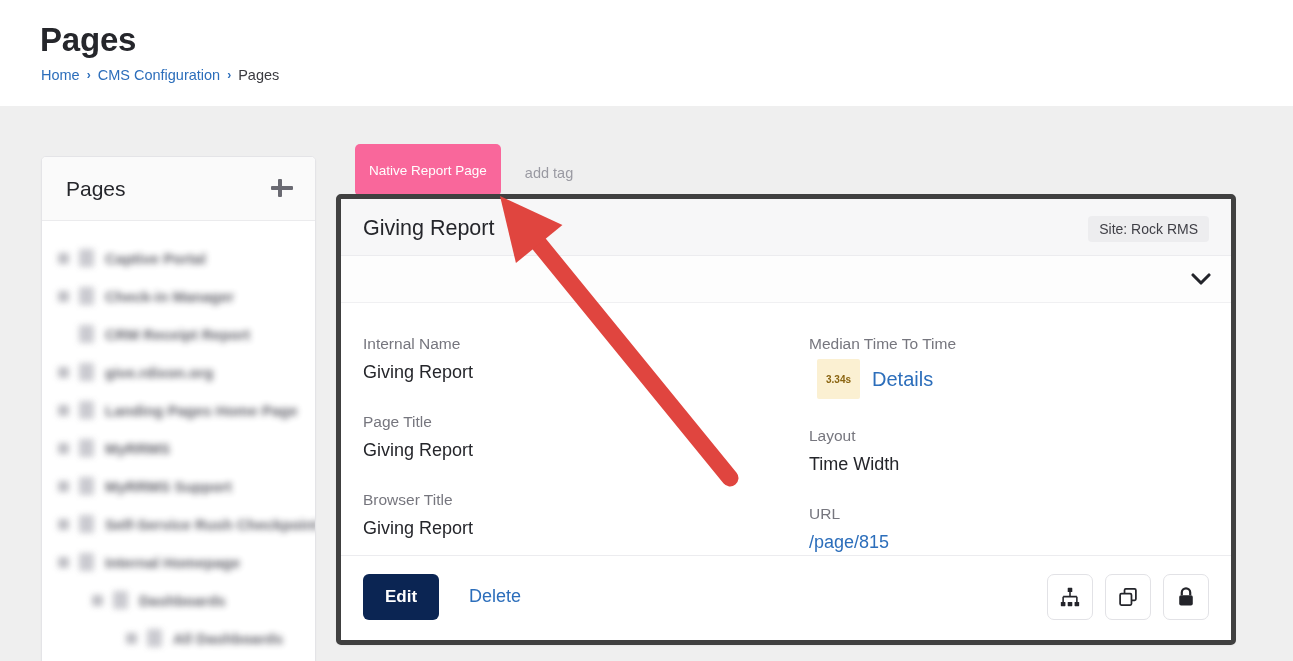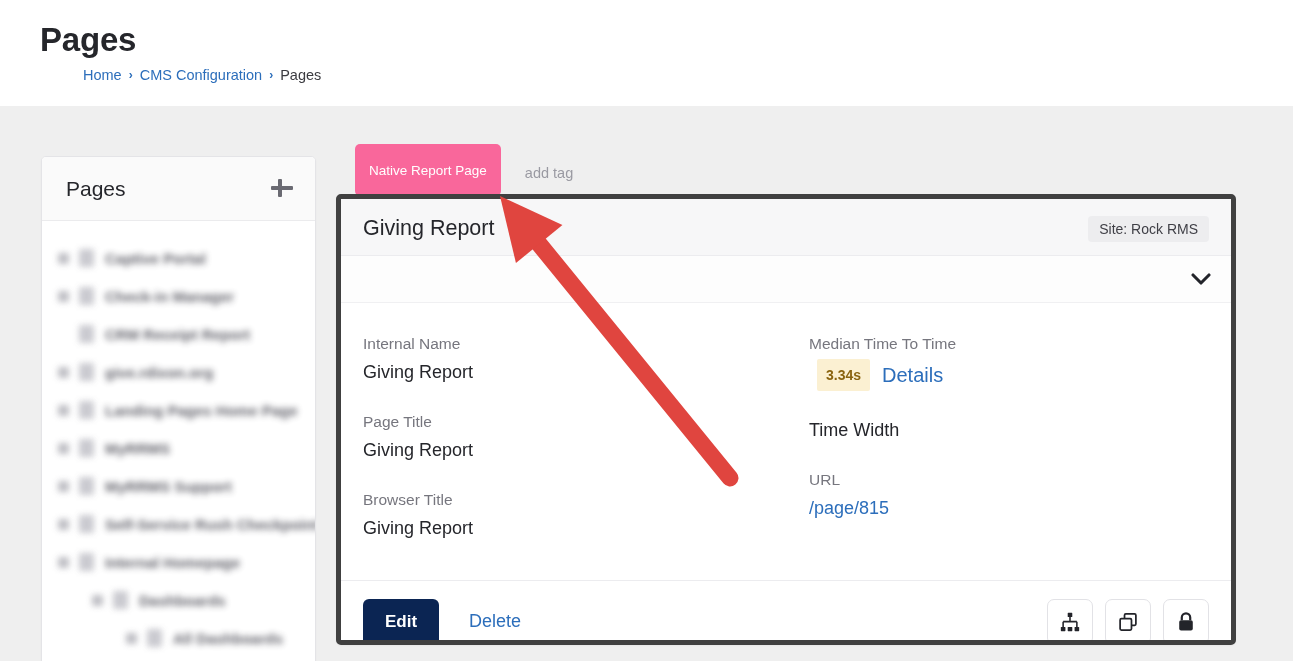--- a/index.html
+++ b/index.html
@@ -39,21 +39,20 @@
     position: absolute;
     left: 41px;
     top: 65px;
     font-size: 14.5px;
     line-height: 20px;
     color: #4d4d55;
     display: flex;
     align-items: center;
     gap: 7px;
     white-space: nowrap;
-    margin-left: 42px;
   }
   .breadcrumb a {
     color: #2c6ebb;
     text-decoration: none;
   }
   .breadcrumb .crumb-current { color: #3b3b40; }
   .breadcrumb .sep {
     color: #2c6ebb;
     font-size: 12px;
     font-weight: 700;
@@ -264,40 +263,40 @@
   .perf-row {
     display: flex;
     align-items: center;
     gap: 12px;
     padding-left: 8px;
     margin-top: 2px;
   }
   .perf-badge {
     display: inline-flex;
     align-items: center;
-    height: 32px;
+    height: 40px;
     padding: 0 9px;
     background: #fbf0d2;
     color: #8a6410;
-    font-size: 14px;
+    font-size: 10px;
     font-weight: 600;
     border-radius: 2px;
   }
   .perf-details {
     font-size: 20px;
     color: #2c6ebb;
     cursor: pointer;
   }
 
   .card-footer {
     position: absolute;
     left: 0;
     bottom: 0;
     width: 100%;
-    height: 60px;
+    height: 85px;
     border-top: 1px solid #ececef;
     box-sizing: border-box;
     background: #ffffff;
   }
   .btn-edit {
     position: absolute;
     left: 22px;
     top: 18px;
     height: 46px;
     min-width: 76px;
@@ -465,20 +464,21 @@
       </div>
     <div class="col right" id="col-right">
         <div class="field">
           <div class="field-label">Median Time To Time</div>
           <div class="perf-row">
             <span class="perf-badge">3.34s</span>
             <span class="perf-details">Details</span>
           </div>
         </div>
         <div class="field">
+          <div class="field-label">Layout</div>
           <div class="field-value">Time Width</div>
         </div>
         <div class="field">
           <div class="field-label">URL</div>
           <div class="field-value link">/page/815</div>
         </div>
       </div>
   </div>
 
   <div class="card-footer">

